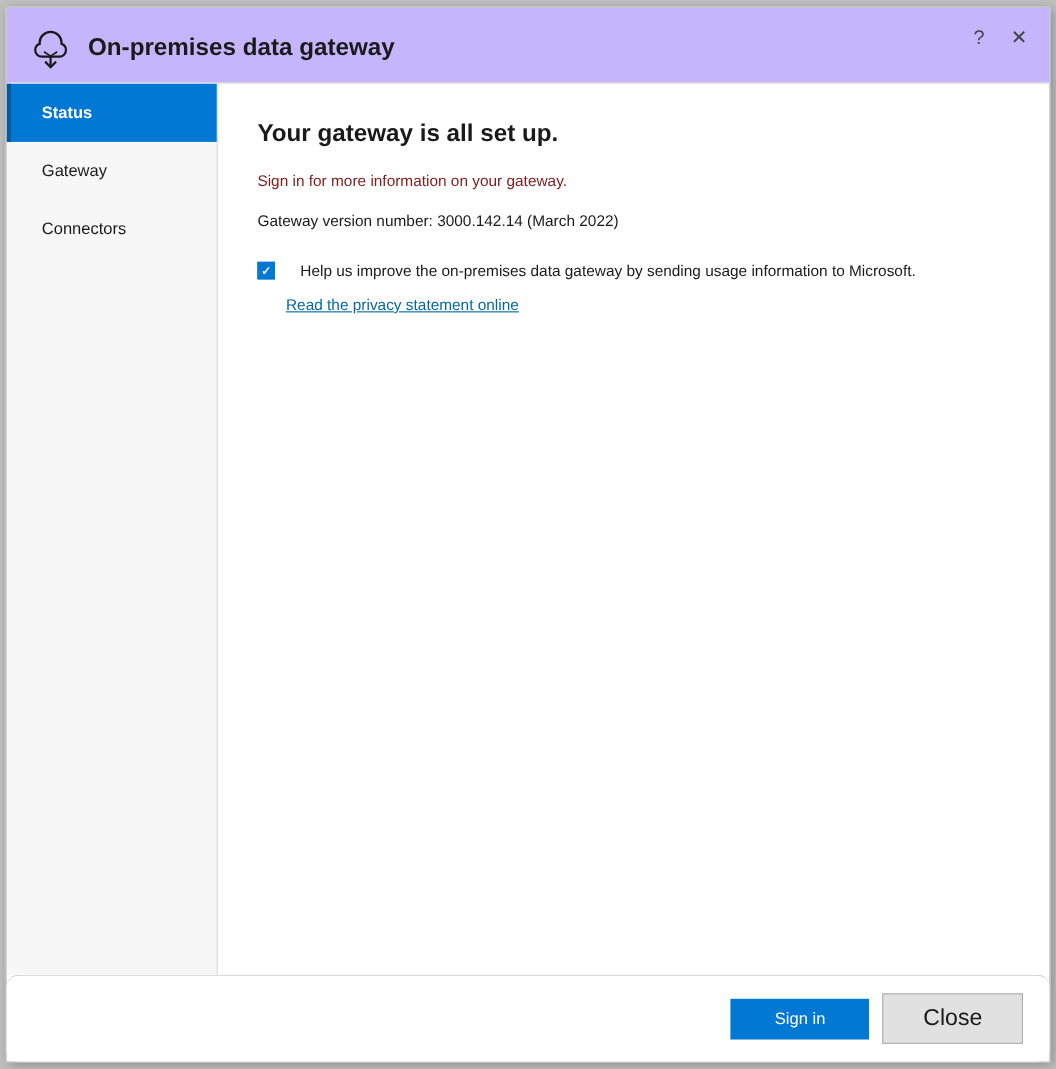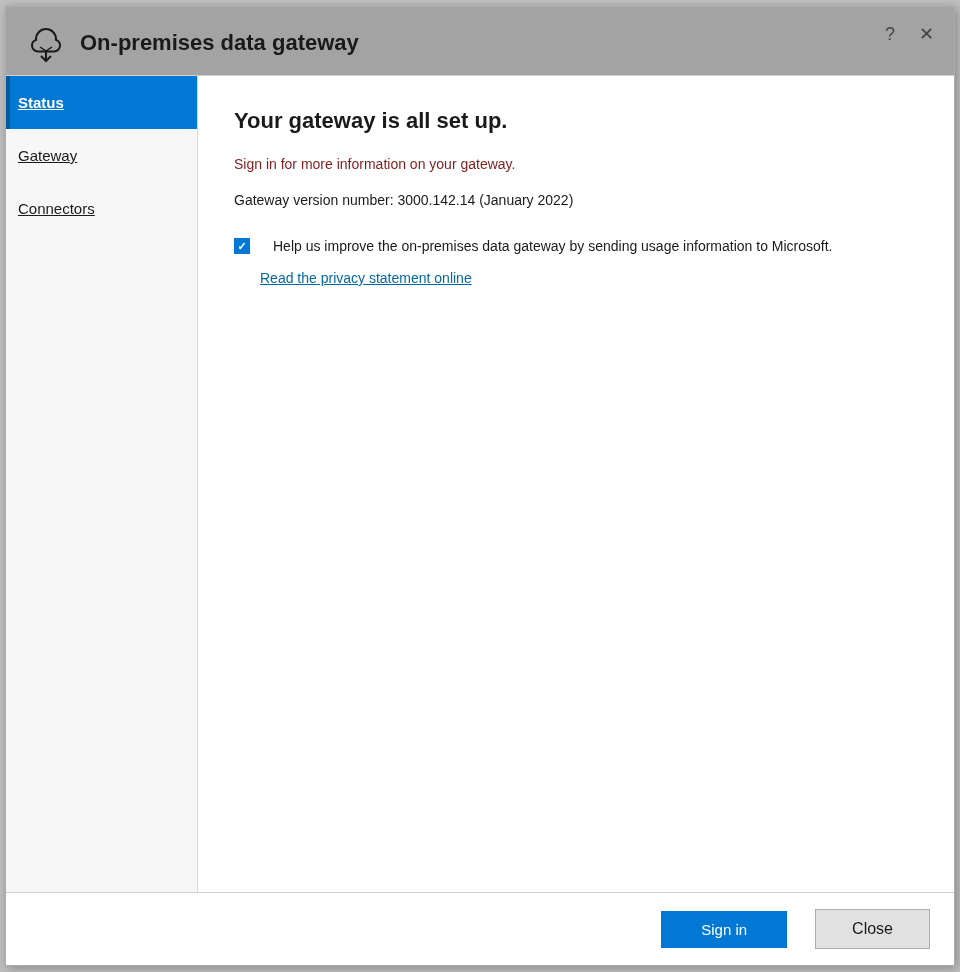--- a/index.html
+++ b/index.html
@@ -27,21 +27,21 @@
       box-shadow: 2px 2px 10px rgba(0,0,0,0.3);
       display: flex;
       flex-direction: column;
       position: relative;
     }
 
     .title-bar {
       display: flex;
       align-items: center;
       padding: 16px 20px 12px 20px;
-      background: #a3a3a3;
+      background: #c4b5fd;
       flex-shrink: 0;
     }
 
     .title-bar-controls {
       position: absolute;
       top: 14px;
       right: 16px;
       display: flex;
       align-items: center;
       gap: 16px;
@@ -88,27 +88,26 @@
     .sidebar {
       width: 192px;
       background: #f7f7f7;
       border-right: 1px solid #d8d8d8;
       flex-shrink: 0;
       display: flex;
       flex-direction: column;
     }
 
     .nav-item {
-      padding: 18px 8px;
+      padding: 18px 28px;
       font-size: 15px;
       color: #1a1a1a;
       cursor: pointer;
       border-left: 4px solid transparent;
       font-weight: 400;
-      text-decoration: underline;
     }
 
     .nav-item.active {
       background: #0078d4;
       color: #ffffff;
       border-left: 4px solid #005a9e;
       font-weight: 600;
     }
 
     .content-area {
@@ -180,41 +179,42 @@
       margin-left: 26px;
     }
 
     .footer {
       display: flex;
       justify-content: flex-end;
       align-items: center;
       padding: 16px 24px;
       background: #ffffff;
       border-top: 1px solid #d0d0d0;
-      gap: 28px;
-      flex-shrink: 0;
+      gap: 12px;
+      flex-shrink: 0;
+      border-radius: 11px;
     }
 
     .btn-signin {
       background: #0078d4;
       color: #ffffff;
       border: none;
       padding: 10px 40px;
       font-size: 15px;
       font-weight: 500;
       cursor: pointer;
       min-width: 120px;
     }
 
     .btn-close {
       background: #e1e1e1;
       color: #1a1a1a;
       border: 1px solid #adadad;
       padding: 10px 36px;
-      font-size: 16px;
+      font-size: 21px;
       font-weight: 500;
       cursor: pointer;
       min-width: 110px;
     }
   </style>
 </head>
 <body>
 
 <div class="window">
 
@@ -245,21 +245,21 @@
         <span>Gateway</span>
       </div>
       <div class="nav-item">
         <span>Connectors</span>
       </div>
     </nav>
 
     <div class="content-area">
       <div class="content-title">Your gateway is all set up.</div>
       <div class="content-subtitle">Sign in for more information on your gateway.</div>
-      <div class="version-text">Gateway version number: 3000.142.14 (January 2022)</div>
+      <div class="version-text">Gateway version number: 3000.142.14 (March 2022)</div>
 
       <div class="checkbox-row">
         <div class="checkbox-container">
           <div class="checkbox-styled"></div>
         </div>
         <span class="checkbox-text">Help us improve the on-premises data gateway by sending usage information to Microsoft.</span>
       </div>
 
       <a class="privacy-link">Read the privacy statement online</a>
     </div>

